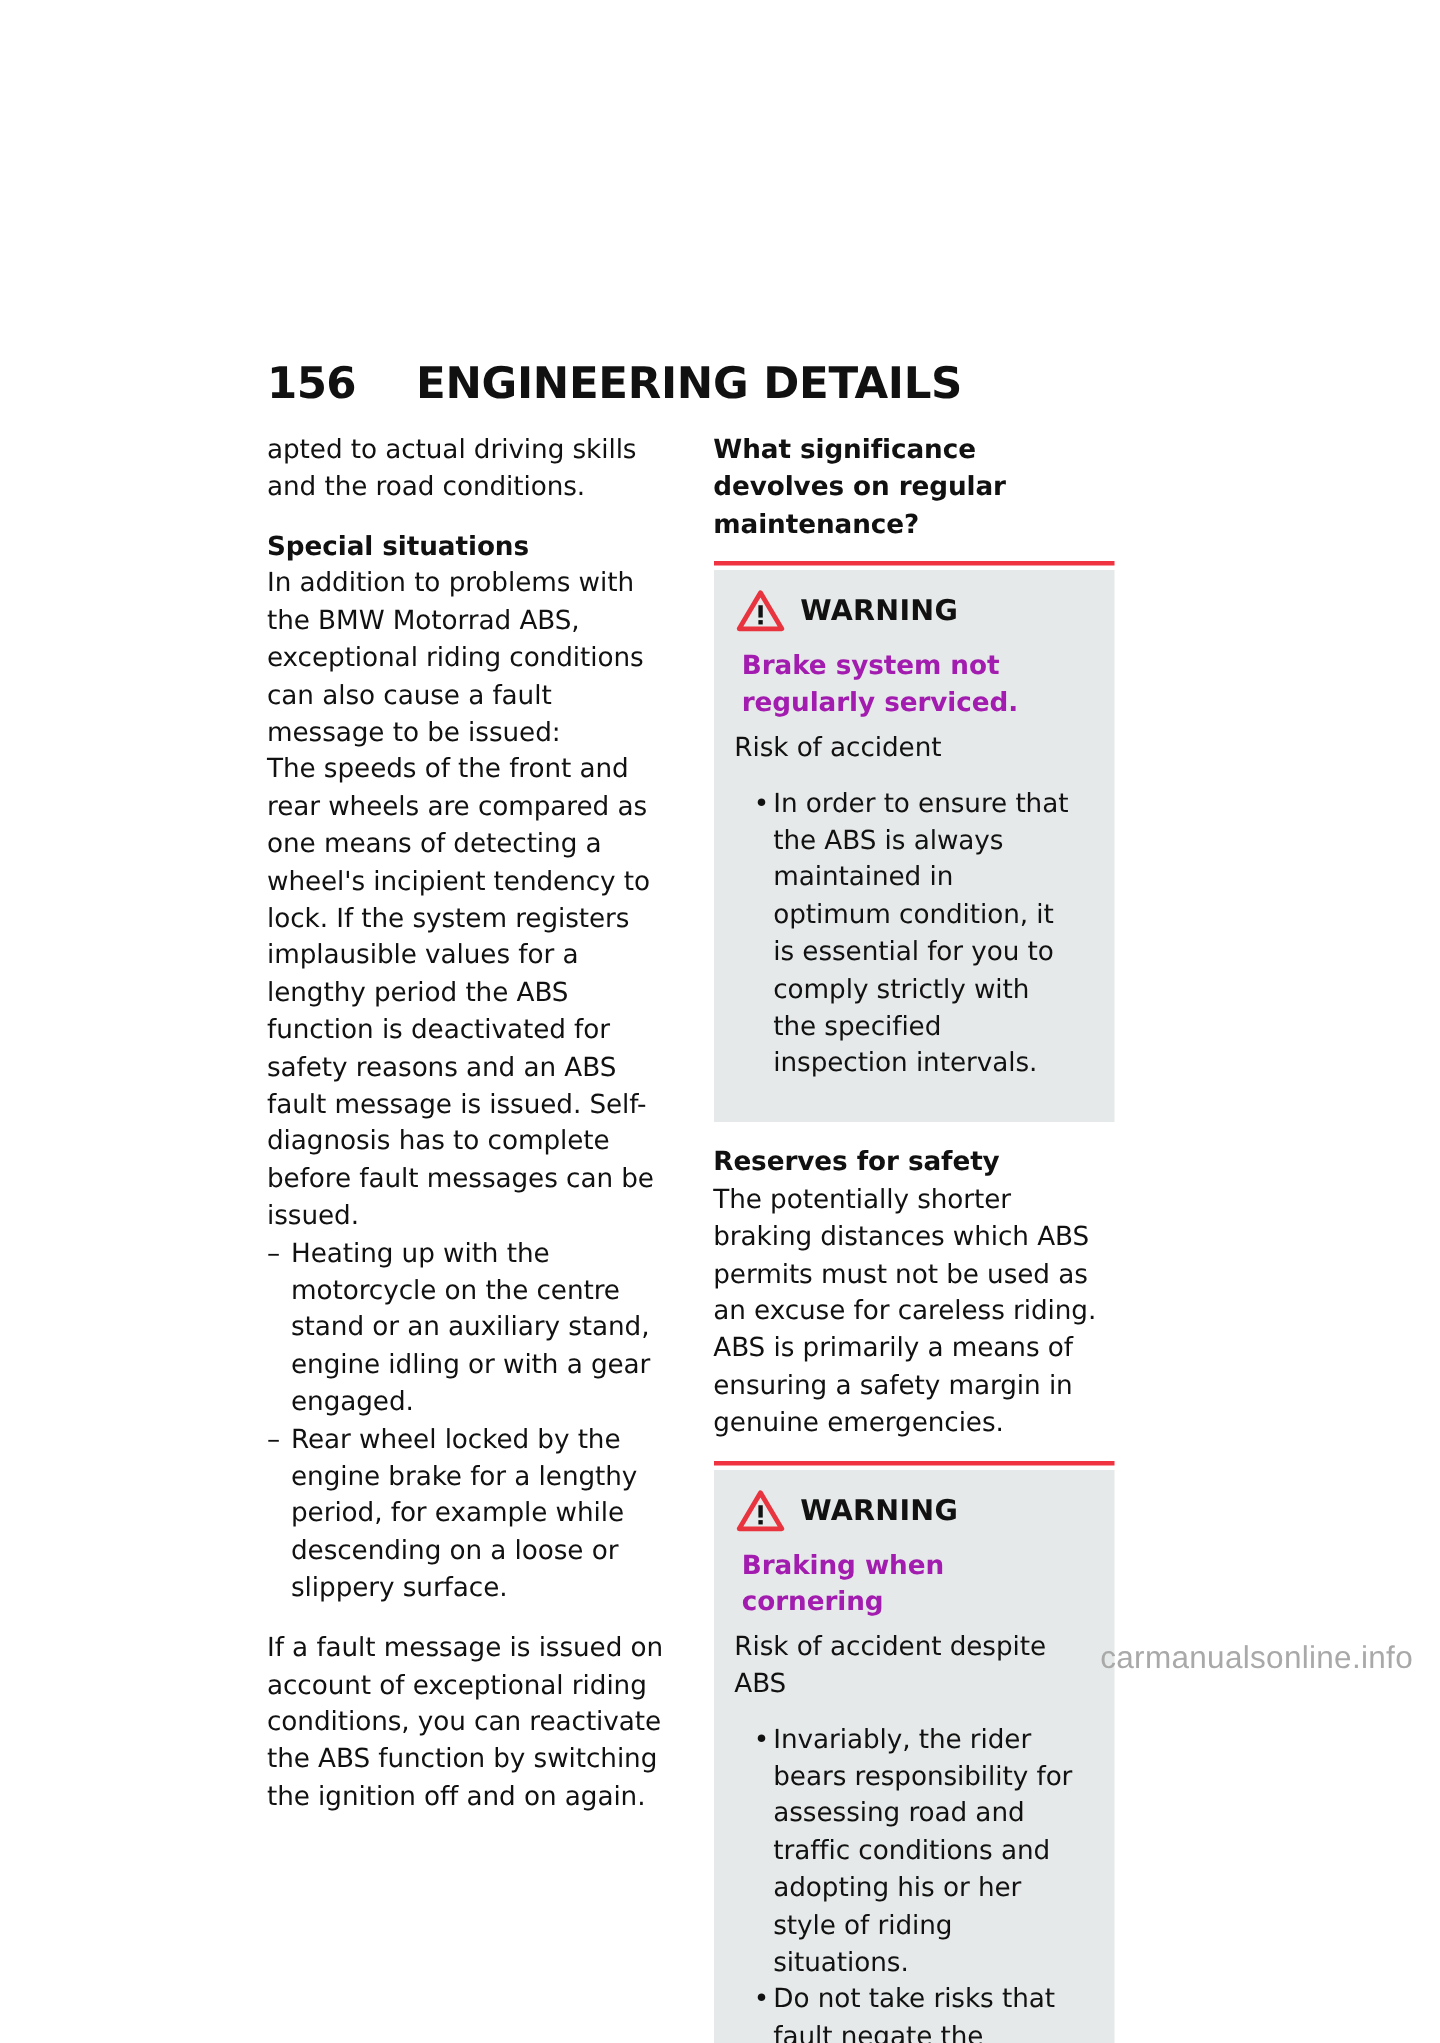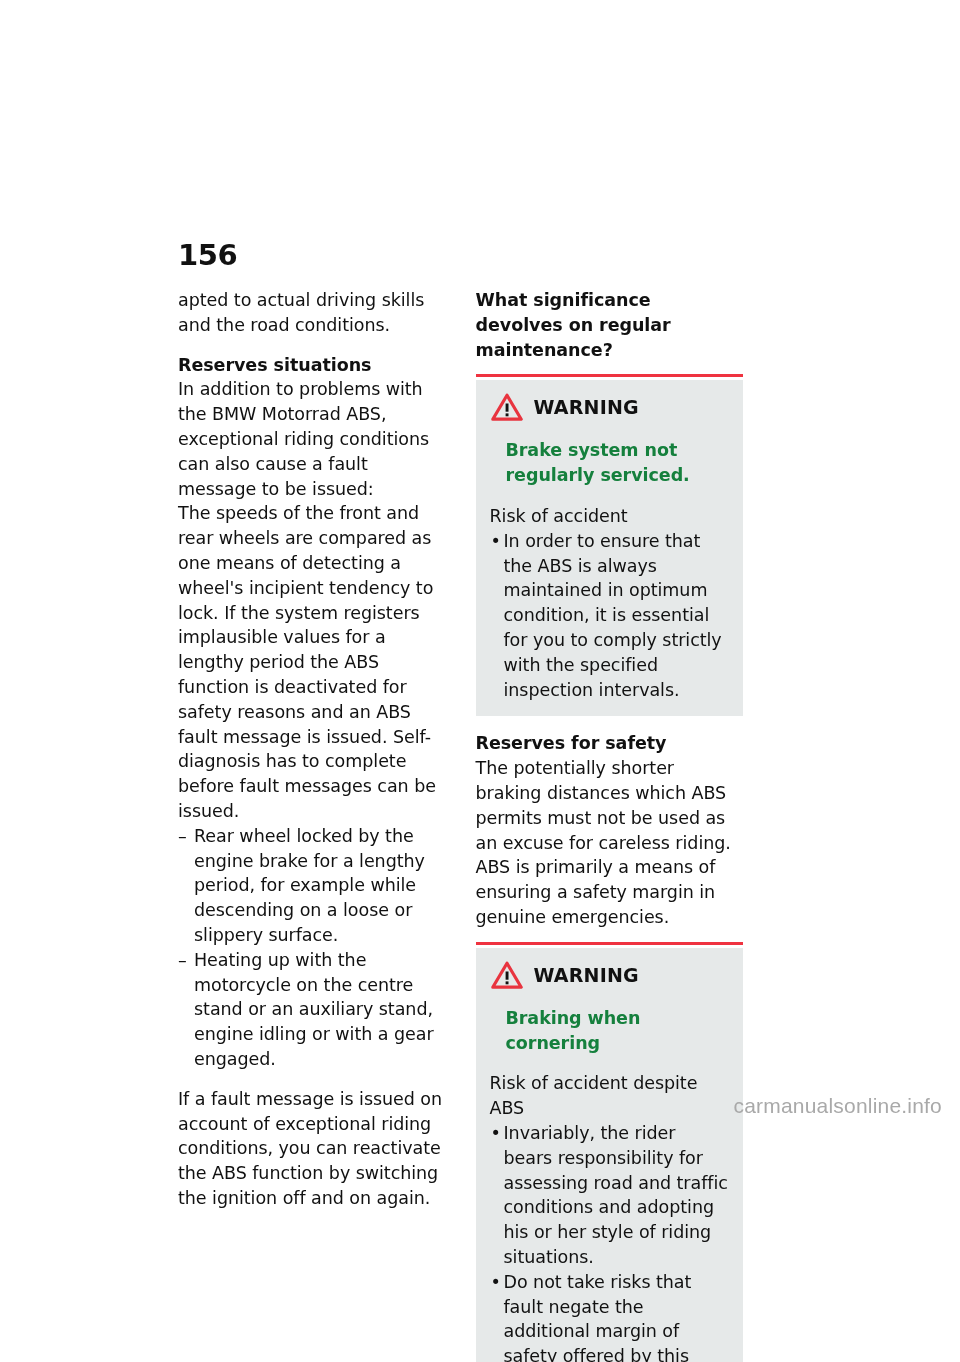--- a/index.html
+++ b/index.html
@@ -137,33 +137,33 @@
   .warn-label {
     font-size: 19px;
     font-weight: bold;
     letter-spacing: 0.2px;
     color: #111111;
   }
   .warn-sub {
     font-size: 17.5px;
     font-weight: bold;
     line-height: 24.8px;
-    color: #15803d;
-    letter-spacing: -0.05px;
-    margin: 16px;
+    color: #a21caf;
+    letter-spacing: -0.05px;
+    margin: 5px;
   }
   .warn-risk {
     font-size: 17.5px;
     line-height: 24.8px;
     color: #111111;
     letter-spacing: -0.05px;
     margin: 0;
   }
   ul.bullets {
-    margin: 0;
+    margin: 12px;
     padding: 0;
     list-style: none;
   }
   ul.bullets li {
     font-size: 17.5px;
     line-height: 24.8px;
     color: #111111;
     padding-left: 14px;
     position: relative;
     letter-spacing: -0.05px;
@@ -186,37 +186,38 @@
     font-family: "Liberation Sans", sans-serif;
   }
 </style>
 </head>
 <body>
 
 <div class="page">
 
   <div class="header">
     <span class="pageno">156</span>
+    <span class="chapter">ENGINEERING DETAILS</span>
   </div>
 
   <div class="columns">
 
     <div class="col col-left">
 
       <p class="body">apted to actual driving skills and the road conditions.</p>
 
-      <h3 class="subhead spaced">Reserves situations</h3>
+      <h3 class="subhead spaced">Special situations</h3>
 
       <p class="body">In addition to problems with the BMW Motorrad ABS, exceptional riding conditions can also cause a fault message to be issued:</p>
 
       <p class="body">The speeds of the front and rear wheels are compared as one means of detecting a wheel's incipient tendency to lock. If the system registers implausible values for a lengthy period the ABS function is deactivated for safety reasons and an ABS fault message is issued. Self-diagnosis has to complete before fault messages can be issued.</p>
 
       <ul class="dashlist">
+        <li>Heating up with the motorcycle on the centre stand or an auxiliary stand, engine idling or with a gear engaged.</li>
         <li>Rear wheel locked by the engine brake for a lengthy period, for example while descending on a loose or slippery surface.</li>
-        <li>Heating up with the motorcycle on the centre stand or an auxiliary stand, engine idling or with a gear engaged.</li>
       </ul>
 
       <p class="body gap-before">If a fault message is issued on account of exceptional riding conditions, you can reactivate the ABS function by switching the ignition off and on again.</p>
 
     </div>
 
     <div class="col col-right">
 
       <h2 class="qhead">What significance devolves on regular maintenance?</h2>
 

